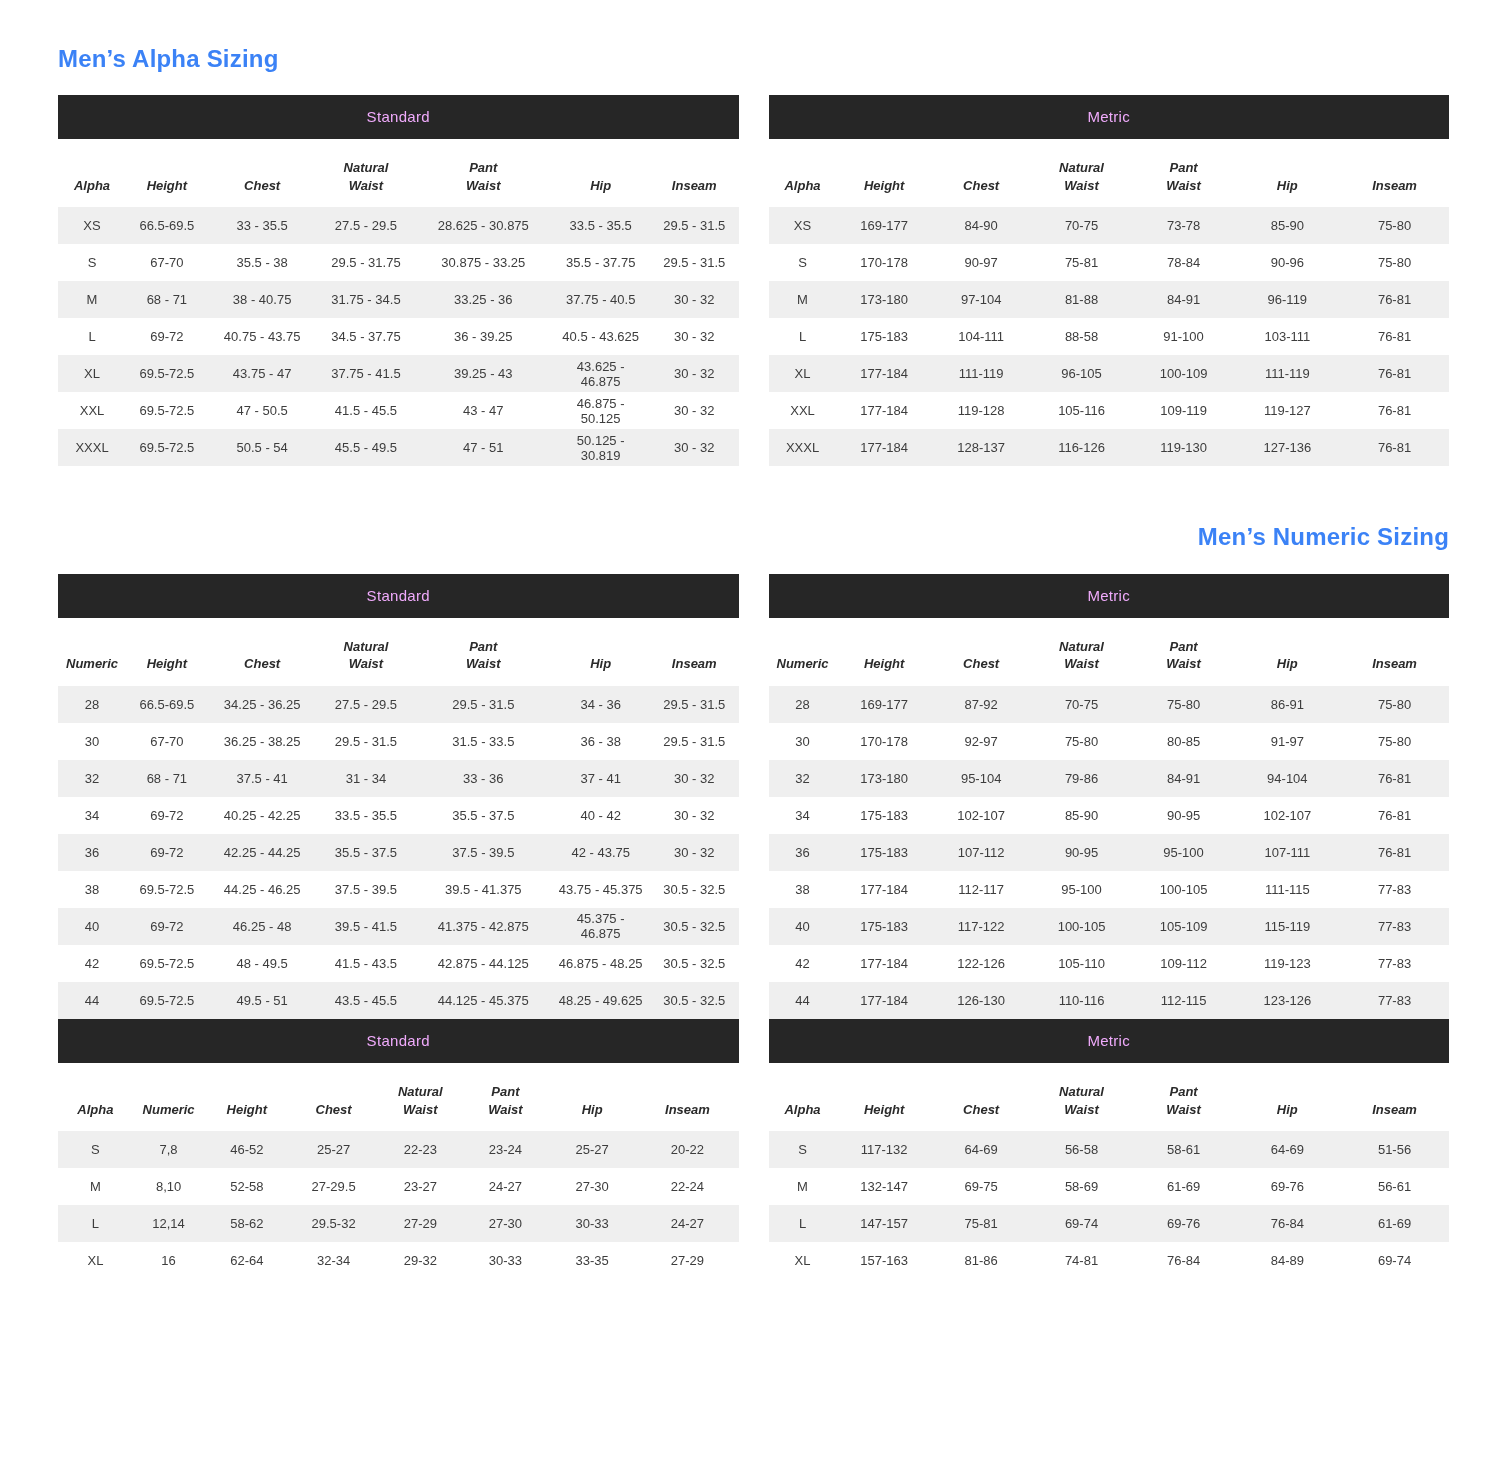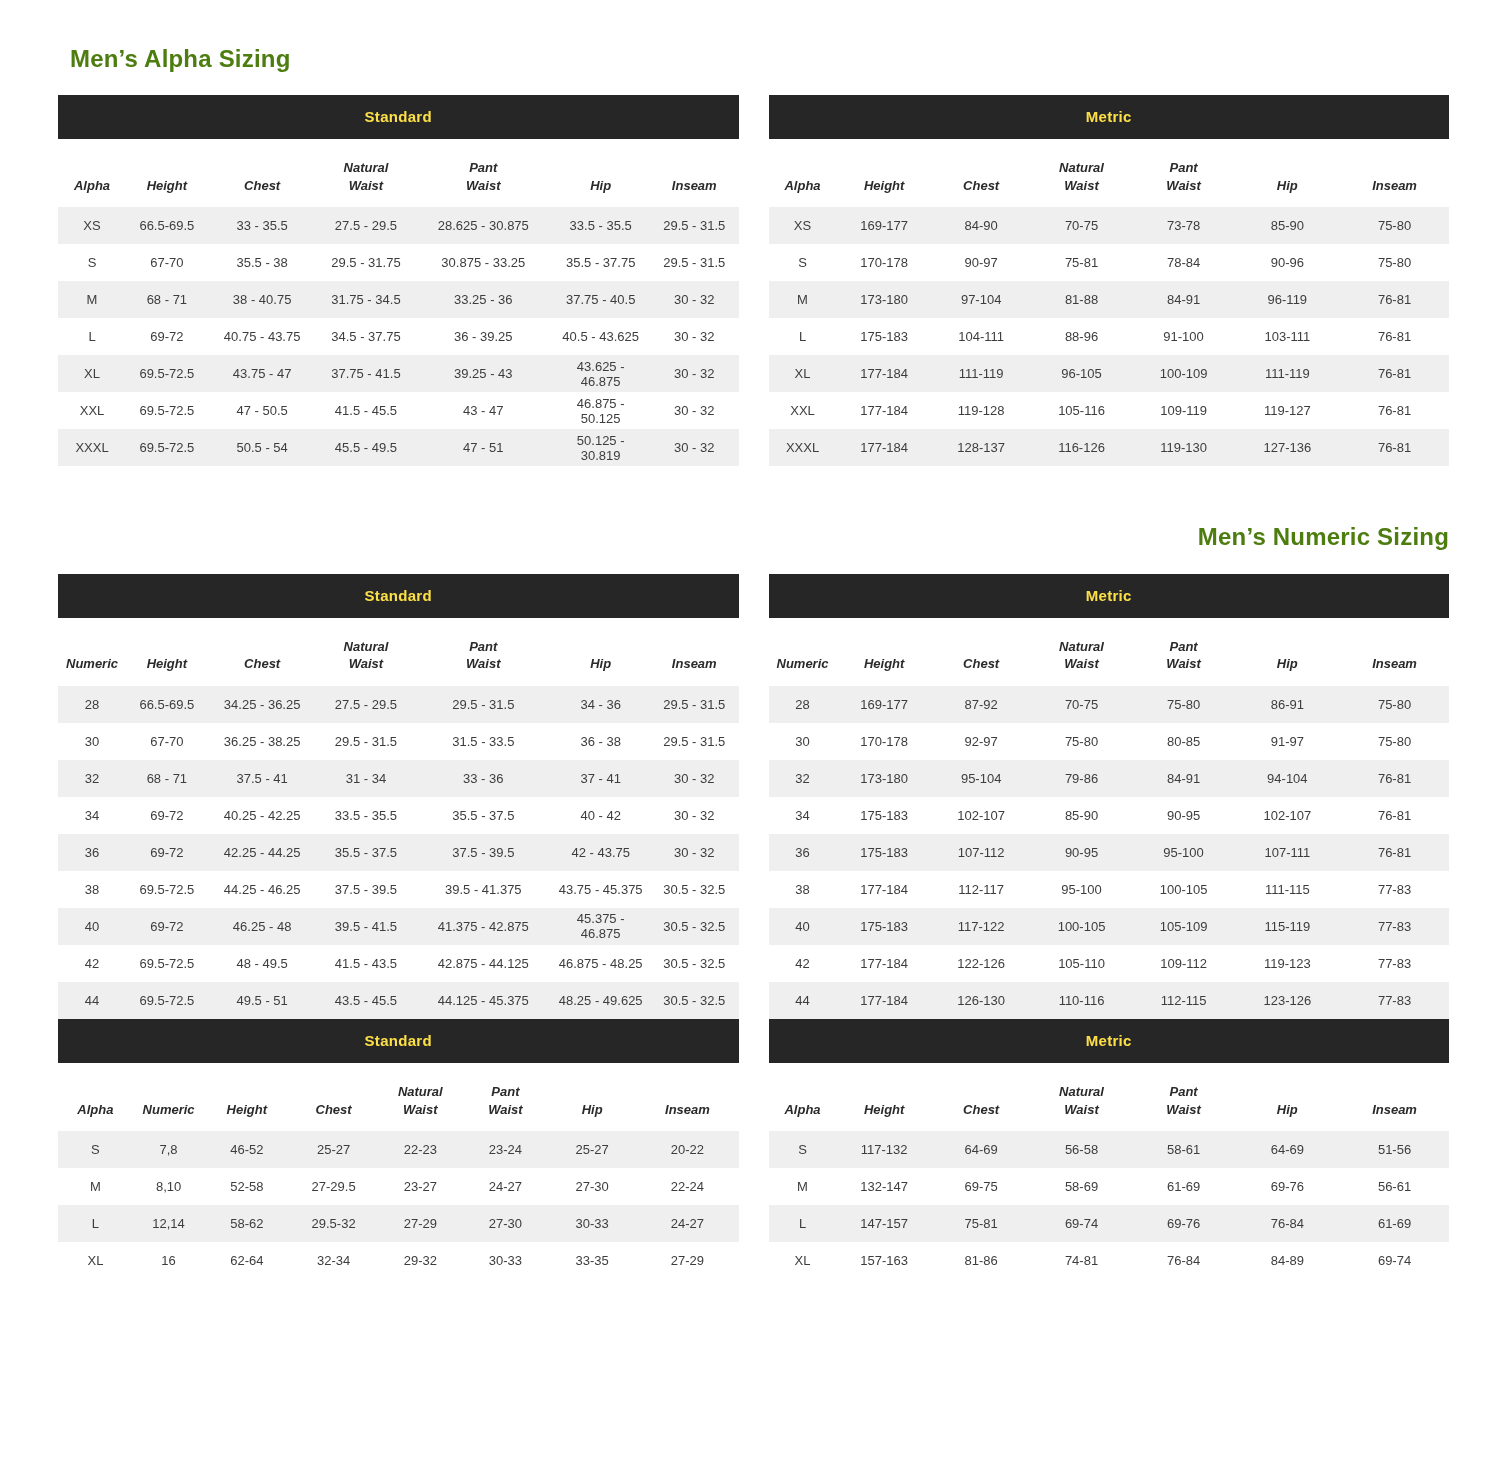--- a/index.html
+++ b/index.html
@@ -10,33 +10,33 @@
     width: 1509px;
   }
   .page {
     width: 1509px;
     min-height: 1458px;
     padding: 46px 60px 40px 58px;
   }
   .section-title {
     font-size: 24px;
     font-weight: 700;
-    color: #4d7c0f;
+    color: #3b82f6;
     line-height: 1.1;
-    margin: 0 0 23px 12px;
+    margin: 0 0 23px 0;
     letter-spacing: 0.2px;
   }
   .size-section + .size-section .section-title { margin-top: 58px; text-align: right; }
   .tables-row { display: flex; gap: 30px; }
   .table-wrap { flex: 1 1 0; min-width: 0; }
   .bar {
     background: #262626;
-    color: #fde047;
+    color: #f0abfc;
     font-size: 15px;
-    font-weight: 700;
+    font-weight: 400;
     text-align: center;
     height: 44px;
     line-height: 44px;
     letter-spacing: 0.3px;
   }
   table {
     width: 100%;
     border-collapse: collapse;
     table-layout: fixed;
   }
@@ -221,21 +221,21 @@
                 <td>97-104</td>
                 <td>81-88</td>
                 <td>84-91</td>
                 <td>96-119</td>
                 <td>76-81</td>
               </tr>
               <tr>
                 <td>L</td>
                 <td>175-183</td>
                 <td>104-111</td>
-                <td>88-96</td>
+                <td>88-58</td>
                 <td>91-100</td>
                 <td>103-111</td>
                 <td>76-81</td>
               </tr>
               <tr>
                 <td>XL</td>
                 <td>177-184</td>
                 <td>111-119</td>
                 <td>96-105</td>
                 <td>100-109</td>

